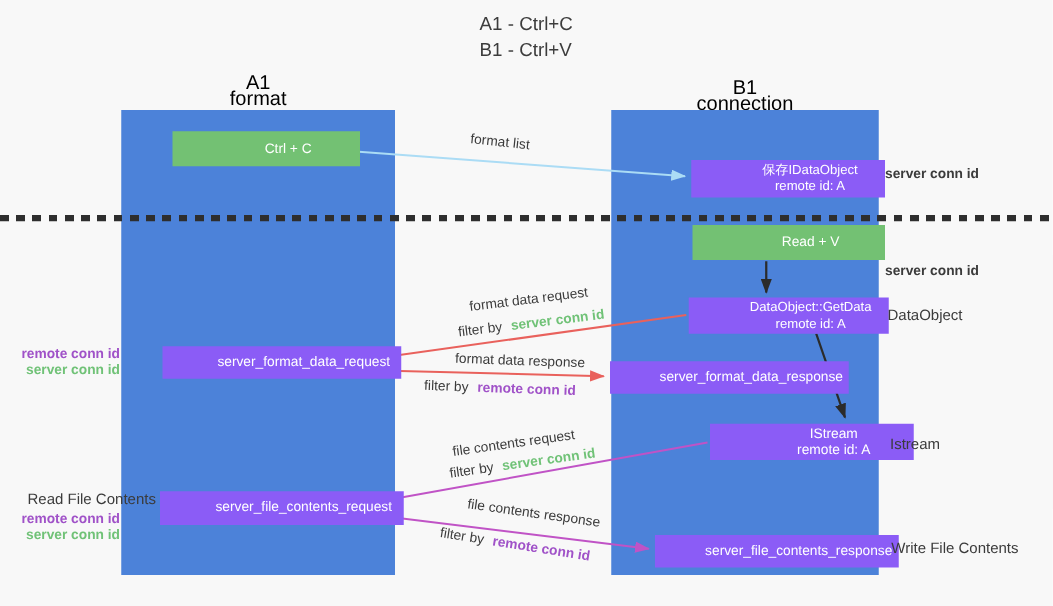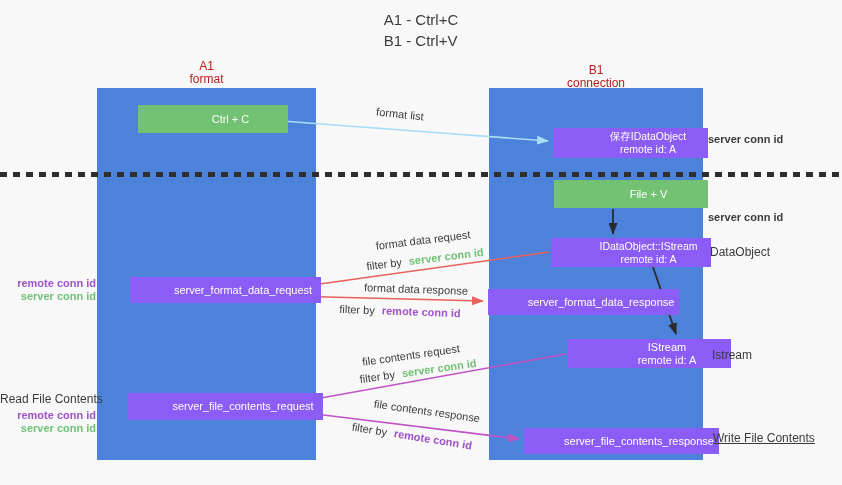--- a/index.html
+++ b/index.html
@@ -8,21 +8,21 @@
     background:#f8f8f8; overflow:hidden;
     font-family:"Liberation Sans", sans-serif;
     color:#3b3b3b;
   }
   .title{position:absolute; top:9px; left:0; right:0; text-align:center;
          font-size:15px; line-height:21px; color:#3c3c3c;}
   .title .inner{display:inline-block; text-align:left;}
   .lane{position:absolute; background:#4c82d9;}
   .lane-a{left:97px; top:88px; width:219px; height:372px;}
   .lane-b{left:489px; top:88px; width:214px; height:372px;}
-  .lane-header{position:absolute; text-align:center; font-size:12px; line-height:13px; color:#b91c1c;}
+  .lane-header{position:absolute; text-align:center; font-size:16px; line-height:13px; color:#000000;}
   .lane-header-a{left:97px; top:60px; width:219px;}
   .lane-header-b{left:489px; top:64px; width:214px;}
   .dash-line{position:absolute; left:0; top:172px; width:842px; height:5px;
     background:repeating-linear-gradient(90deg,#2e2e2e 0 7px, transparent 7px 13px);}
   .box{position:absolute; display:flex; flex-direction:column; align-items:center;
        justify-content:center; color:#ffffff; font-size:11px; line-height:13px;
        text-align:center; white-space:nowrap;padding-left:35px;}
   .green-box{background:#73c173;}
   .orange-box{background:#8b5cf6;}
   .b-ctrl-c{left:138px; top:105px; width:115px; height:28px;}
@@ -97,25 +97,25 @@
   <div class="box green-box b-ctrl-c">
     <span>Ctrl + C</span>
   </div>
 
   <div class="box orange-box b-save">
     <span>保存IDataObject</span>
     <span>remote id: A</span>
   </div>
 
   <div class="box green-box b-ctrl-v">
-    <span>File + V</span>
+    <span>Read + V</span>
   </div>
 
   <div class="box orange-box b-getdata">
-    <span>IDataObject::IStream</span>
+    <span>DataObject::GetData</span>
     <span>remote id: A</span>
   </div>
 
   <div class="box orange-box b-fresp">
     <span>server_format_data_response</span>
   </div>
 
   <div class="box orange-box b-freq">
     <span>server_format_data_request</span>
   </div>
@@ -166,27 +166,27 @@
   </div>
   <div class="edge-label" style="left:412px; top:436px; transform:translate(-50%,-50%) rotate(9deg);">
     <span>filter by</span>
     <span class="conn-purple">remote conn id</span>
   </div>
 
   <div class="side-label side-small conn-green" style="left:708px; top:133px;">server conn id</div>
   <div class="side-label side-small conn-green" style="left:708px; top:211px;">server conn id</div>
   <div class="side-label" style="left:710px; top:245px;">DataObject</div>
   <div class="side-label" style="left:712px; top:348px;">Istream</div>
-  <div class="side-label" style="left:713px; top:431px;text-decoration:underline;">Write File Contents</div>
+  <div class="side-label" style="left:713px; top:431px;">Write File Contents</div>
 
   <div class="side-label left-col" style="top:277px;">
     <div class="side-small conn-purple">remote conn id</div>
     <div class="side-small conn-green">server conn id</div>
   </div>
 
-  <div class="side-label left-col" style="top:392px;">Read File Contents</div>
+  <div class="side-label left-col" style="top:392px;margin-left:22px;">Read File Contents</div>
 
   <div class="side-label left-col" style="top:409px;">
     <div class="side-small conn-purple">remote conn id</div>
     <div class="side-small conn-green">server conn id</div>
   </div>
 
 </div>
 
 </body></html>

